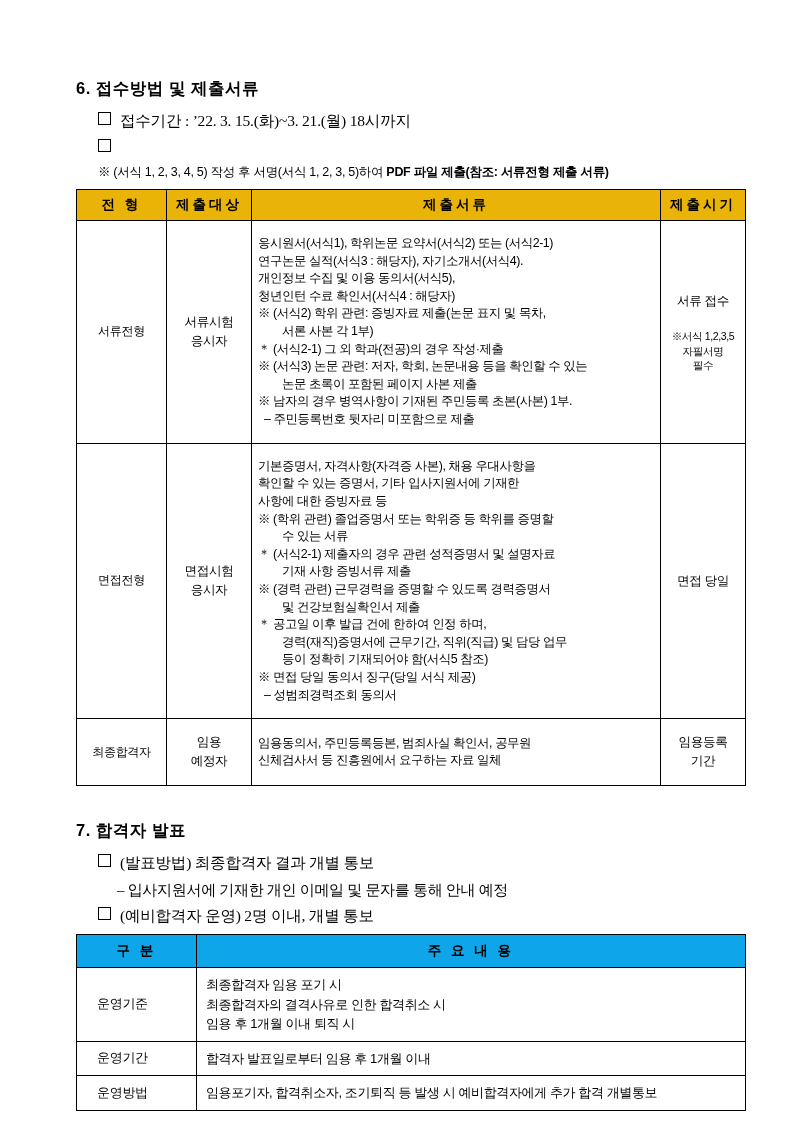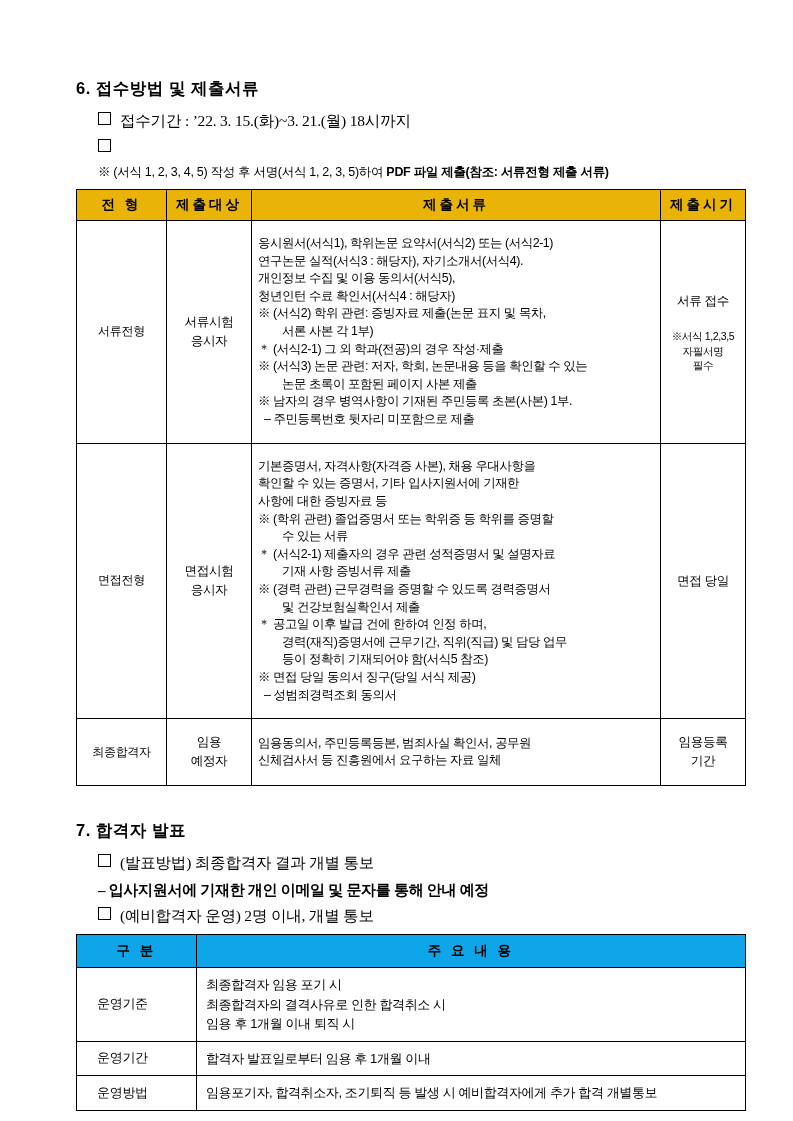--- a/index.html
+++ b/index.html
@@ -50,23 +50,22 @@
     font-family: "Liberation Sans", sans-serif;
     margin: 3px 0 8px 36px;
     letter-spacing: -0.3px;
     white-space: nowrap;
   }
   .note-line .bold {
     font-weight: bold;
   }
   .dash-line {
     font-size: 15px;
-    margin: 0 0 6px 36px;
+    margin: 0 0 6px 55px;
     letter-spacing: -0.3px;
-    font-weight: bold;
   }
 
   table.doc {
     border-collapse: collapse;
     width: 669px;
     margin: 6px 0 0 0;
     table-layout: fixed;
   }
   table.doc th, table.doc td {
     border: 1px solid #000;

